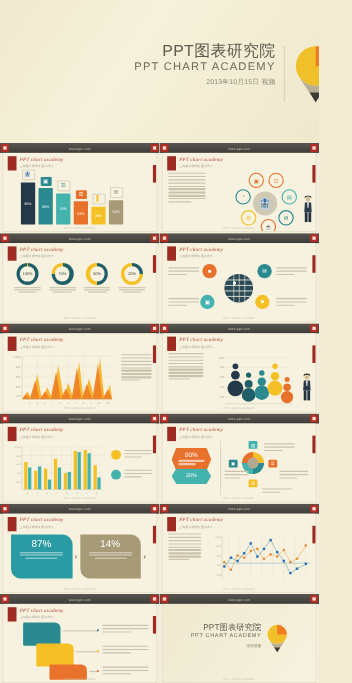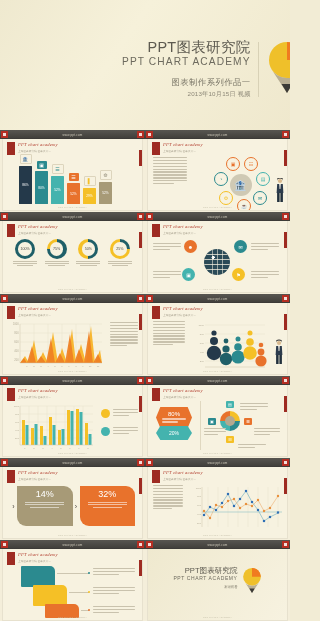--- a/index.html
+++ b/index.html
@@ -222,21 +222,20 @@
 </head>
 <body>
 
 <div class="page">
 
   <div class="hero">
     <div class="hero-inner">
       <div class="hero-text">
         <div class="hero-t1">PPT图表研究院</div>
         <div class="hero-t2">PPT CHART ACADEMY</div>
-        <div class="hero-sub1">图表制作系列作品一</div>
         <div class="hero-sub2">2013年10月15日 视频</div>
       </div>
       <div class="hero-div"></div>
       <div class="logo">
         <svg width="40" height="55" viewBox="0 0 40 55">
           <path d="M20 2 A18 18 0 0 1 20 38 A18 18 0 0 1 20 2 Z" fill="#efc02a"></path>
           <path d="M20 20 L20 2 A18 18 0 0 1 38 20 Z" fill="#f07b20"></path>
           <path d="M20 20 L38 20 A18 18 0 0 1 20 38 Z" fill="#efc02a"></path>
           <path d="M3.6 28 A18 18 0 0 0 20 38 A18 18 0 0 0 36.4 28 L20 53 Z" fill="#b8ae93"></path>
           <path d="M14.5 44 L25.5 44 L20 53 Z" fill="#3b3a36"></path>
@@ -838,38 +837,38 @@
           <div class="sl-head">
             <div class="sl-mark"></div>
             <div class="sl-htext">
               <div class="sl-h1">PPT chart academy</div>
               <div class="sl-h2">上海图表研究院 图表设计…</div>
             </div>
           </div>
           <div class="sl-redbar"></div>
           <div class="canvas">
             <div class="cards">
+              <div class="card" style="background:#2b9ba3">
+                <em>87%</em>
+                <div class="cl">
+                    <b></b>
+                    <b></b>
+                    <b style="width:58%"></b>
+                  </div>
+              </div>
               <div class="arrow">›</div>
               <div class="card" style="background:#a79a77">
                 <em>14%</em>
                 <div class="cl">
                     <b></b>
                     <b></b>
                     <b style="width:58%"></b>
                   </div>
               </div>
               <div class="arrow">›</div>
-              <div class="card" style="background:#e8722c">
-                <em>32%</em>
-                <div class="cl">
-                    <b></b>
-                    <b></b>
-                    <b style="width:58%"></b>
-                  </div>
-              </div>
             </div>
           </div>
           <div class="sl-foot">PPT CHART ACADEMY</div>
         </div>
       </div>
 
       <div class="slide">
         <div class="topbar">
           <div class="tb-btn l">
               <i></i>

